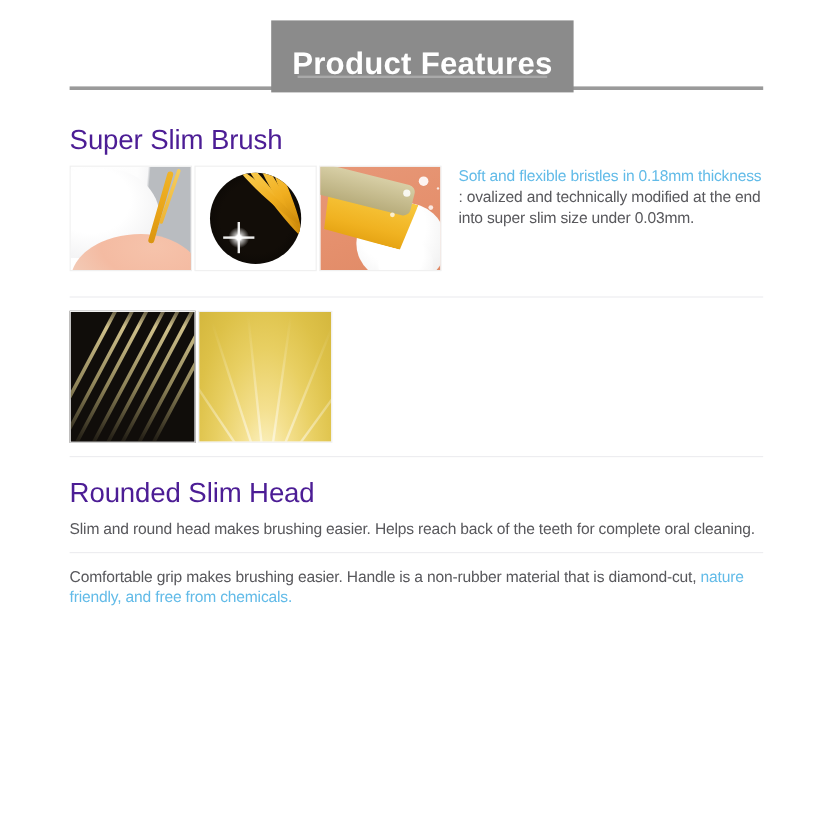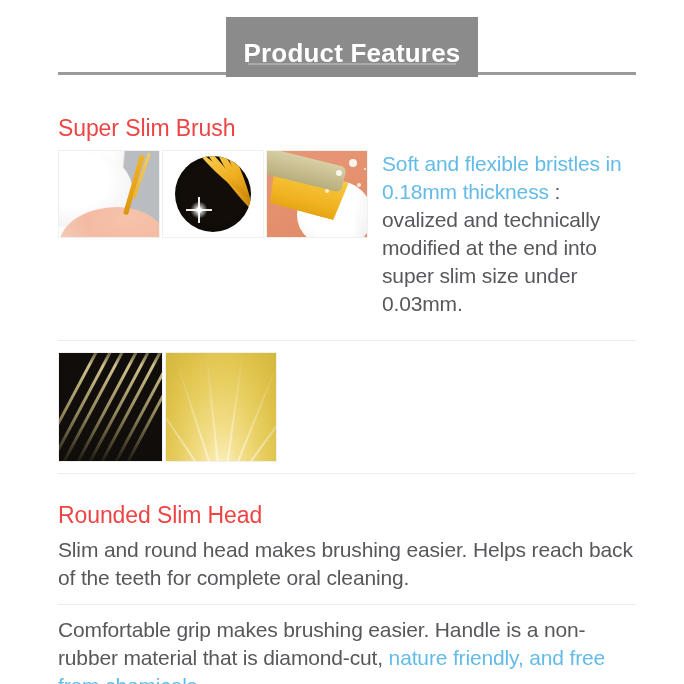--- a/index.html
+++ b/index.html
@@ -67,37 +67,37 @@
 
   
   .content {
     position: relative;
     padding: 0 48px 0 58px;
   }
   .section {
     position: relative;
   }
   .section-title {
-    color: #ef4444;
+    color: #4c1d95;
     font-size: 23px;
     font-weight: normal;
     line-height: 1.25;
-    margin: 16px 0 7px 0;
+    margin: 4px 0 7px 0;
     letter-spacing: -0.1px;
     white-space: nowrap;
   }
   .section-sep {
     height: 1px;
     background: #ededf0;
     margin: 0;
   }
 
   .body-text {
     color: #58585c;
-    font-size: 21px;
+    font-size: 13px;
     line-height: 1.34;
     letter-spacing: -0.15px;
   }
   .hl {
     color: #62bbe8;
   }
 
   
   .media-row {
     display: flex;

